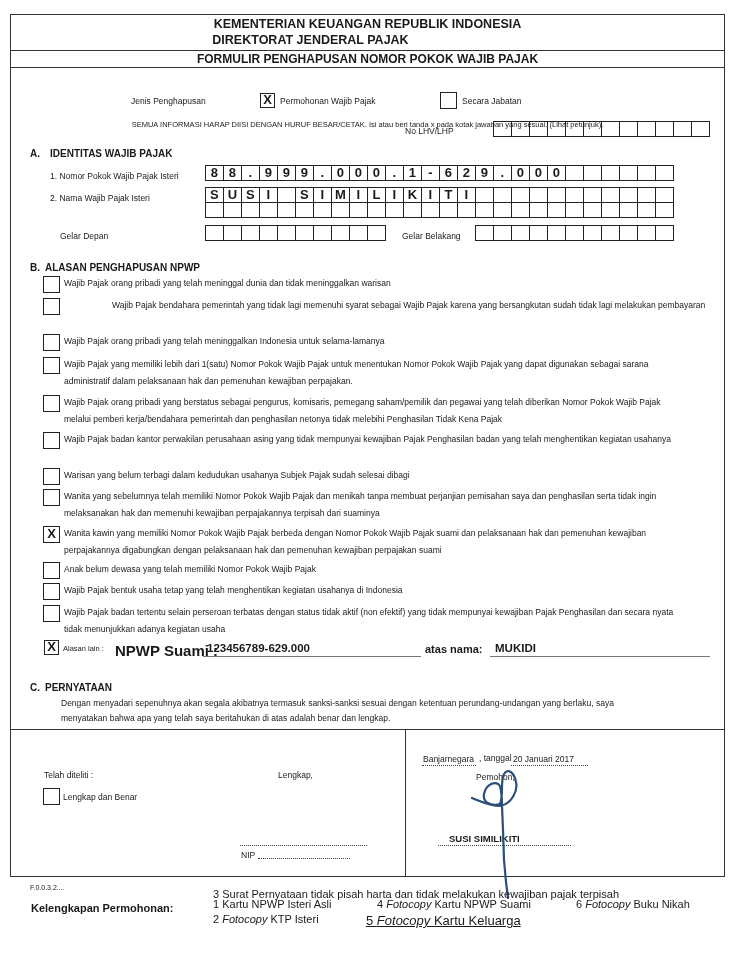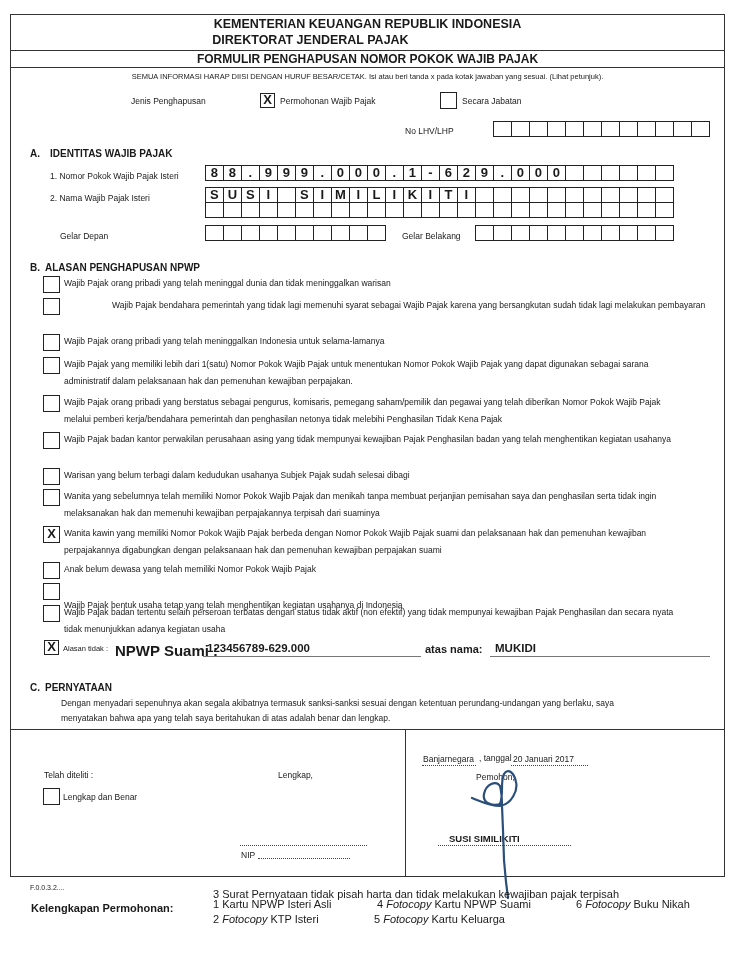--- a/index.html
+++ b/index.html
@@ -3,21 +3,21 @@
 <meta charset="utf-8">
 <style>
   html, body { margin: 0; padding: 0; background: #ffffff; }
   body { width: 735px; height: 960px; position: relative; overflow: hidden;
          font-family: "Liberation Sans", sans-serif; color: #1a1a1a; }
   .abs { position: absolute; }
   .frame { position: absolute; border: 1.5px solid #333; box-sizing: border-box; }
   .hline { position: absolute; height: 0; border-top: 1.5px solid #333; }
   .vline { position: absolute; width: 0; border-left: 1.5px solid #333; }
   .t-title { font-weight: bold; font-size: 13px; text-align: center; width: 100%; }
-  .small { font-size: 8.5px; }
+  .small { font-size: 8.5px; margin-top: 48px; }
   .label { font-size: 8.5px; }
   .sec { font-size: 10px; font-weight: bold; }
   .cb { position: absolute; width: 15px; height: 15px; border: 1.5px solid #222; box-sizing: border-box;
         font-size: 13px; font-weight: bold; line-height: 12px; text-align: center; background: #fff; }
   .boxrow { position: absolute; display: flex; }
   .boxrow .bx { width: 14.4px; height: 16px; border: 1.3px solid #222; margin-left: -1.3px; box-sizing: border-box;
                 font-weight: bold; font-size: 13px; line-height: 14px; text-align: center; }
   .reason { position: absolute; left: 64px; width: 620px; font-size: 8.5px; line-height: 17px; }
   .dotted { position: absolute; border-bottom: 1px dotted #444; height: 0; }
   .ul { position: absolute; border-bottom: 1px solid #777; height: 0; }
@@ -195,27 +195,27 @@
     <div class="reason" style="top: 431px;">Wajib Pajak badan kantor perwakilan perusahaan asing yang tidak mempunyai kewajiban Pajak Penghasilan badan yang telah menghentikan kegiatan usahanya</div>
     <div class="cb" style="left: 43px; top: 468px; width: 17px; height: 17px; line-height: 14px;"></div>
     <div class="reason" style="top: 467px;">Warisan yang belum terbagi dalam kedudukan usahanya Subjek Pajak sudah selesai dibagi</div>
     <div class="cb" style="left: 43px; top: 489px; width: 17px; height: 17px; line-height: 14px;"></div>
     <div class="reason" style="top: 488px;">Wanita yang sebelumnya telah memiliki Nomor Pokok Wajib Pajak dan menikah tanpa membuat perjanjian pemisahan saya dan penghasilan serta tidak ingin melaksanakan hak dan memenuhi kewajiban perpajakannya terpisah dari suaminya</div>
     <div class="cb" style="left: 43px; top: 526px; width: 17px; height: 17px; line-height: 14px;">X</div>
     <div class="reason" style="top: 525px;">Wanita kawin yang memiliki Nomor Pokok Wajib Pajak berbeda dengan Nomor Pokok Wajib Pajak suami dan pelaksanaan hak dan pemenuhan kewajiban perpajakannya digabungkan dengan pelaksanaan hak dan pemenuhan kewajiban perpajakan suami</div>
     <div class="cb" style="left: 43px; top: 562px; width: 17px; height: 17px; line-height: 14px;"></div>
     <div class="reason" style="top: 561px;">Anak belum dewasa yang telah memiliki Nomor Pokok Wajib Pajak</div>
     <div class="cb" style="left: 43px; top: 583px; width: 17px; height: 17px; line-height: 14px;"></div>
-    <div class="reason" style="top: 597px;">Wajib Pajak bentuk usaha tetap yang telah menghentikan kegiatan usahanya di Indonesia</div>
+    <div class="reason" style="top: 582px;">Wajib Pajak bentuk usaha tetap yang telah menghentikan kegiatan usahanya di Indonesia</div>
     <div class="cb" style="left: 43px; top: 605px; width: 17px; height: 17px; line-height: 14px;"></div>
     <div class="reason" style="top: 604px;">Wajib Pajak badan tertentu selain perseroan terbatas dengan status tidak aktif (non efektif) yang tidak mempunyai kewajiban Pajak Penghasilan dan secara nyata tidak menunjukkan adanya kegiatan usaha</div>
   </div>
 
 <div class="cb" style="left:44px; top:640px;">X</div>
-<div class="abs" style="left:63px; top:644px; font-size:7.5px;">Alasan tidak :</div>
+<div class="abs" style="left:63px; top:644px; font-size:7.5px;">Alasan lain :</div>
 <div class="abs bold" style="left:115px; top:642px; font-size:15px;">NPWP Suami :</div>
 <div class="abs bold" style="left:207px; top:642px; font-size:11.5px;">123456789-629.000</div>
 <div class="ul" style="left:203px; top:656px; width:218px;"></div>
 <div class="abs bold" style="left:425px; top:643px; font-size:11px;">atas nama:</div>
 <div class="abs bold" style="left:495px; top:642px; font-size:11.5px;">MUKIDI</div>
 <div class="ul" style="left:490px; top:656px; width:220px;"></div>
 
 <div class="abs sec" style="left:30px; top:682px;">C.</div>
 <div class="abs sec" style="left:45px; top:682px;">PERNYATAAN</div>
 <div class="abs" style="left:61px; top:696px; width:560px; font-size:8.5px; line-height:15px;">Dengan menyadari sepenuhnya akan segala akibatnya termasuk sanksi-sanksi sesuai dengan ketentuan perundang-undangan yang berlaku, saya menyatakan bahwa apa yang telah saya beritahukan di atas adalah benar dan lengkap.</div>
@@ -244,15 +244,15 @@
   <path id="sig-path" d="M12,38 C22,42 30,46 40,46 C52,44 58,30 56,22 C54,12 48,8 44,14 C40,22 44,34 40,44 C34,46 22,44 24,34 C26,24 36,20 40,26 C42,34 42,40 42,46 L43,70 L44,100 L46,122 L48,138" fill="none" stroke-width="2.2" stroke-linecap="round" stroke="#2a4f7a"></path>
 </svg>
 
 <div class="abs" style="left:30px; top:884px; font-size:7px;">F.0.0.3.2....</div>
 <div class="abs bold" style="left:31px; top:902px; font-size:11px;">Kelengkapan Permohonan:</div>
 <div id="attachments">
     <div class="abs" style="left: 213px; top: 898px; font-size: 11px;"><span>1 </span><span>Kartu NPWP Isteri Asli</span></div>
     <div class="abs" style="left: 213px; top: 913px; font-size: 11px;"><span>2 </span><span class="ital">Fotocopy </span><span>KTP Isteri</span></div>
     <div class="abs" style="left: 213px; top: 888px; font-size: 11px;"><span>3 </span><span>Surat Pernyataan tidak pisah harta dan tidak melakukan kewajiban pajak terpisah</span></div>
     <div class="abs" style="left: 377px; top: 898px; font-size: 11px;"><span>4 </span><span class="ital">Fotocopy </span><span>Kartu NPWP Suami</span></div>
-    <div class="abs" style="left: 374px; top: 913px; font-size: 11px;"><span>5 </span><span class="ital">Fotocopy </span><span>Kartu Keluarga</span></div>
+    <div class="abs" style="left: 366px; top: 913px; font-size: 13px; text-decoration: underline;"><span>5 </span><span class="ital">Fotocopy </span><span>Kartu Keluarga</span></div>
     <div class="abs" style="left: 576px; top: 898px; font-size: 11px;"><span>6 </span><span class="ital">Fotocopy </span><span>Buku Nikah</span></div>
   </div>
 
 </body></html>

